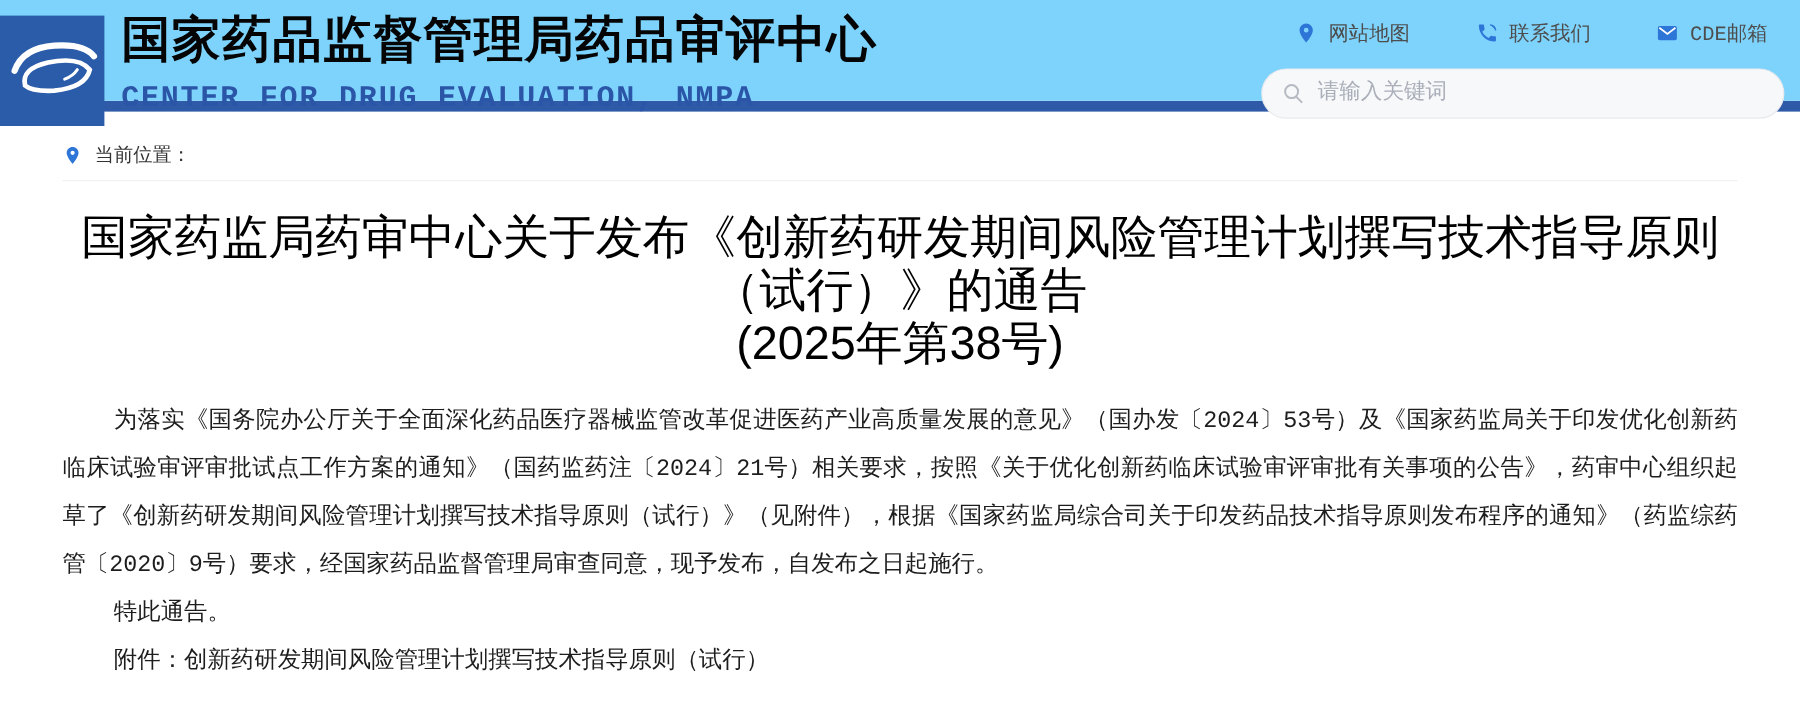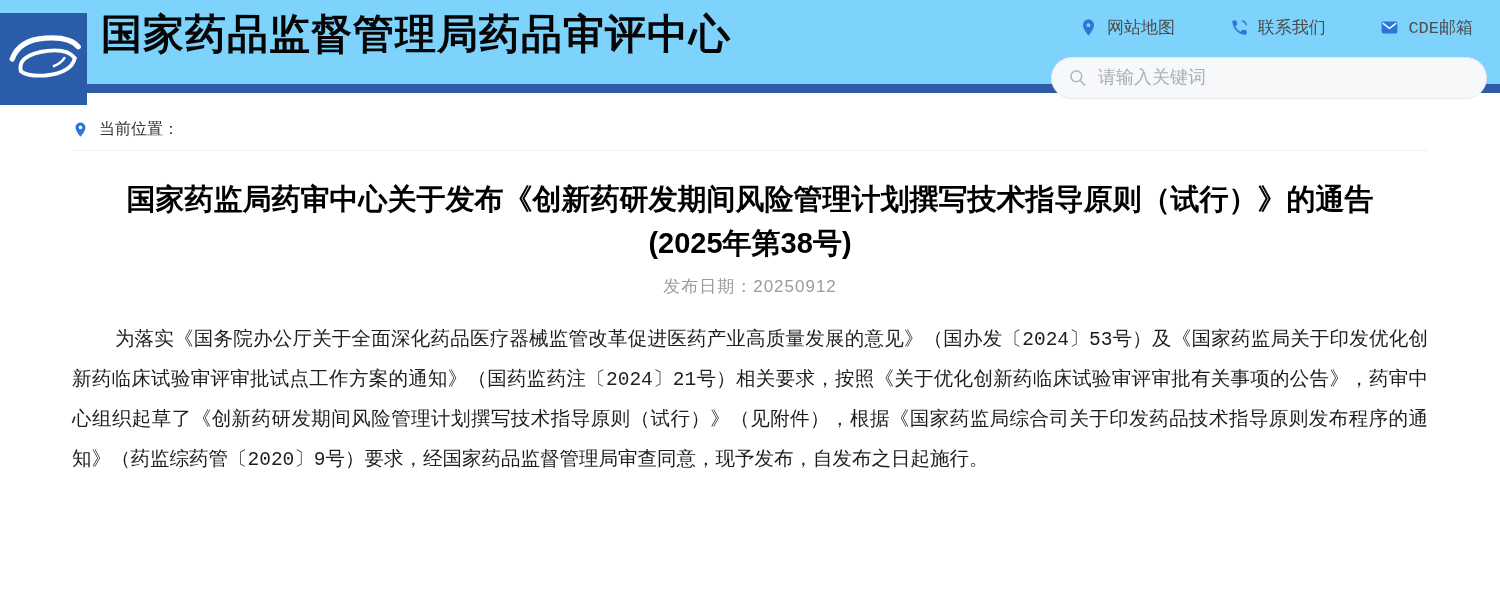--- a/index.html
+++ b/index.html
@@ -56,34 +56,34 @@
   .search-btn {
     width: 113px; height: 44px; margin: -1px -1px -1px 0;
     border: none; border-radius: 22px;
     background: #f7a21c; color: #ffffff; font-size: 19px;
     cursor: pointer; font-family: inherit;
   }
 
   .blue-bar { height: 9px; background: #2e5aa8; }
 
   
-  .main { padding: 0 72px; }
+  .main { padding: 0 52px; }
   .breadcrumb-row {
     display: flex; align-items: center; gap: 10px;
     height: 42px; margin-top: 16px;
     border-bottom: 1px solid #f1f1f1;
     font-size: 16px; color: #333;
   }
   .breadcrumb-row svg { width: 17px; height: 17px; flex: 0 0 auto; }
   .crumb-path { cursor: pointer; }
 
   .article-title {
     margin-top: 26px;
     text-align: center;
-    font-size: 29px; font-weight: 700; color: #000;
+    font-size: 39px; font-weight: 400; color: #000;
     line-height: 44px;
   }
   .article-title span { display: block; }
 
   .pub-date {
     margin-top: 10px; text-align: center;
     font-size: 17px; color: #9b9b9b; letter-spacing: 1px;
   }
 
   .article-body { margin-top: 22px; }
@@ -102,20 +102,21 @@
       <g fill="none" stroke="#ffffff" stroke-linecap="round">
         <path d="M14 50 Q22 28 52 26 Q80 24 90 36" stroke-width="6"></path>
         <path d="M24 64 Q20 48 46 42 Q76 36 86 49 Q82 66 52 69 Q31 70 24 64 Z" stroke-width="4.5"></path>
         <path d="M62 58 Q70 55 74 49" stroke-width="3"></path>
       </g>
     </svg>
   </div>
 
   <div class="titles">
     <div class="title-zh">国家药品监督管理局药品审评中心</div>
+    <div class="title-en">CENTER FOR DRUG EVALUATION, NMPA</div>
   </div>
 
   <div class="header-right">
     <nav class="quick-links">
 
       <a class="quick-link">
         <svg viewBox="0 0 24 24">
           <path fill="#2e75d8" d="M12 2C8.13 2 5 5.13 5 9c0 5.25 7 13 7 13s7-7.75 7-13c0-3.87-3.13-7-7-7zm0 9.5A2.5 2.5 0 1 1 12 6.5a2.5 2.5 0 0 1 0 5z"></path>
         </svg>
         <span>网站地图</span>
@@ -158,20 +159,20 @@
       <path fill="#2e75d8" d="M12 2C8.13 2 5 5.13 5 9c0 5.25 7 13 7 13s7-7.75 7-13c0-3.87-3.13-7-7-7zm0 9.5A2.5 2.5 0 1 1 12 6.5a2.5 2.5 0 0 1 0 5z"></path>
     </svg>
     <span>当前位置：</span>
   </div>
 
   <h1 class="article-title">
     <span>国家药监局药审中心关于发布《创新药研发期间风险管理计划撰写技术指导原则（试行）》的通告</span>
     <span>(2025年第38号)</span>
   </h1>
 
-  <div class="pub-date"><span>发布日期：</span><span>20250912</span>
-  </div>
 
   <div class="article-body">
     <p>为落实《国务院办公厅关于全面深化药品医疗器械监管改革促进医药产业高质量发展的意见》（国办发〔2024〕53号）及《国家药监局关于印发优化创新药临床试验审评审批试点工作方案的通知》（国药监药注〔2024〕21号）相关要求，按照《关于优化创新药临床试验审评审批有关事项的公告》，药审中心组织起草了《创新药研发期间风险管理计划撰写技术指导原则（试行）》（见附件），根据《国家药监局综合司关于印发药品技术指导原则发布程序的通知》（药监综药管〔2020〕9号）要求，经国家药品监督管理局审查同意，现予发布，自发布之日起施行。</p>
+    <p>特此通告。</p>
+    <p>附件：创新药研发期间风险管理计划撰写技术指导原则（试行）</p>
   </div>
 
 </main>
 
 </body></html>

